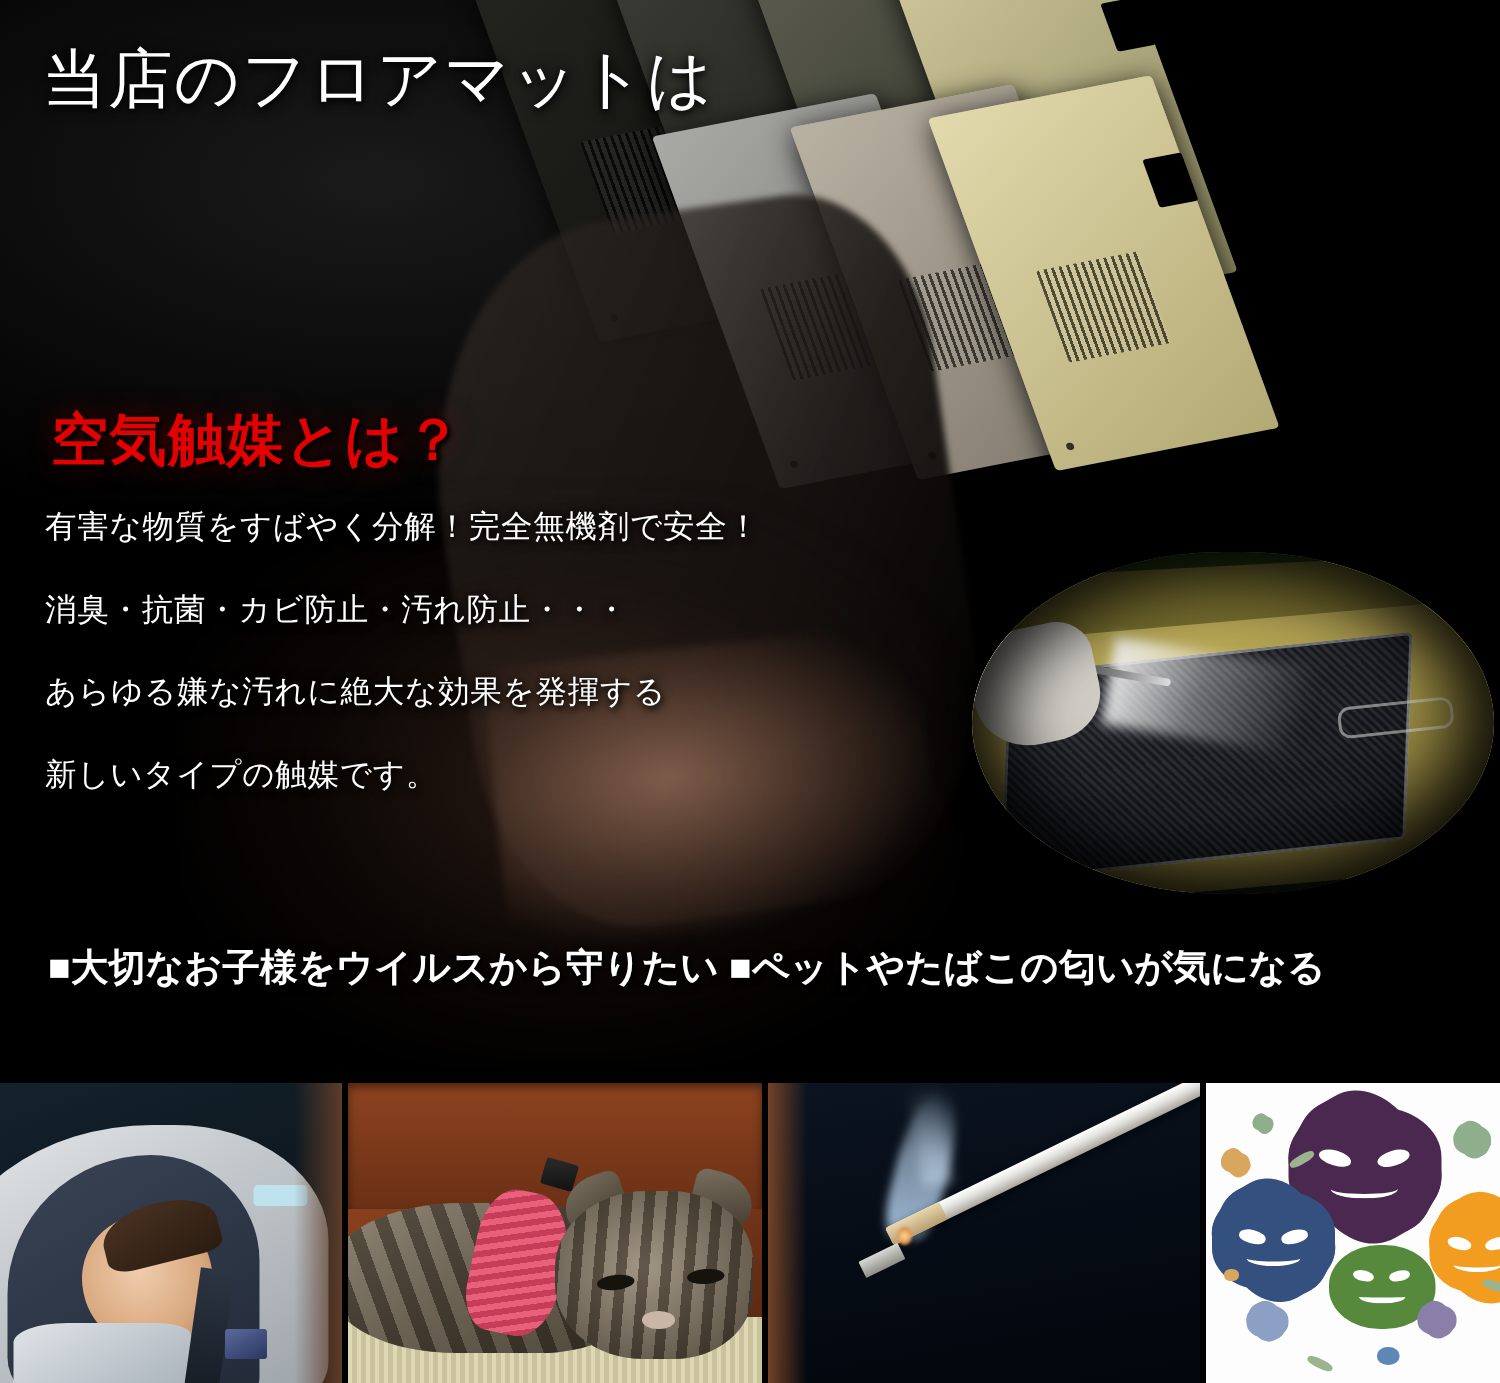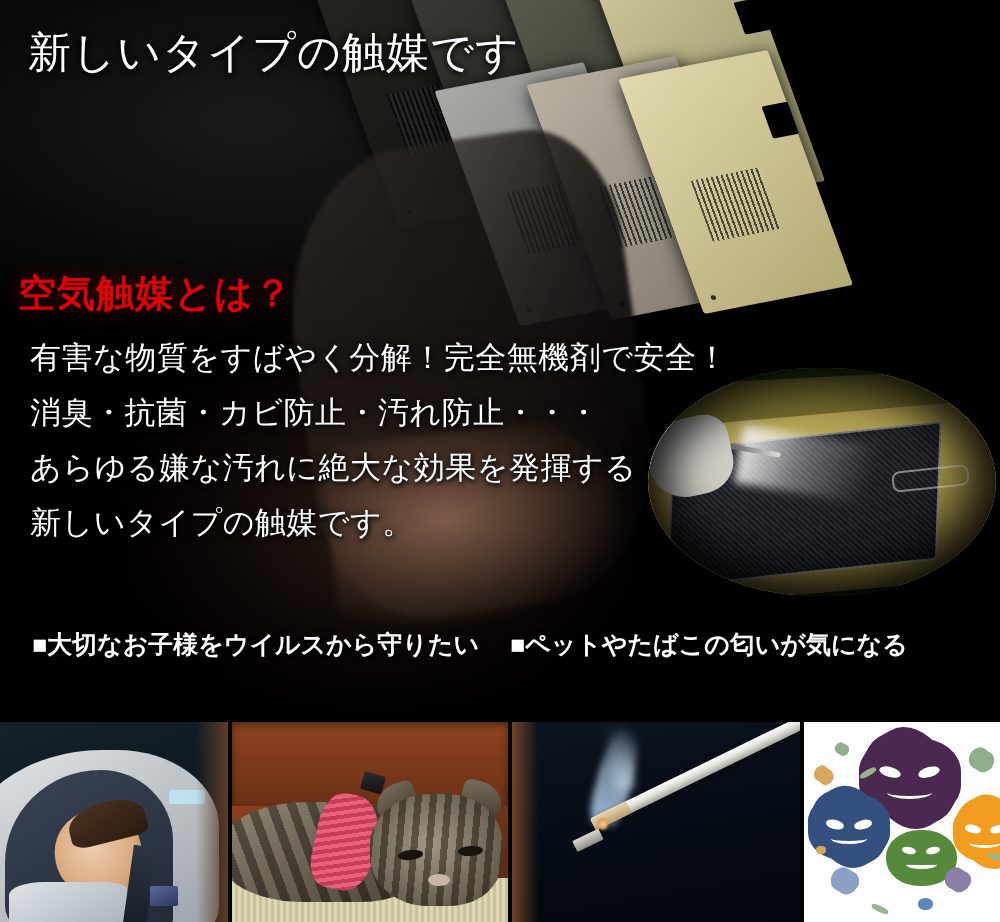--- a/index.html
+++ b/index.html
@@ -114,39 +114,39 @@
   }
   .h-line1 { left:28px; top:24px; font-size:43px; }
   .h-line2 { left:28px; top:92px; font-size:46px; }
   .h-line2 .big { font-size:58px; font-weight:bold; letter-spacing:0px; }
 
   .red-head {
     position:absolute; color:#e20000; font-weight:bold; white-space:nowrap;
     text-shadow:0 0 6px rgba(0,0,0,.95), 2px 2px 3px rgba(0,0,0,.95), 0 0 18px rgba(180,0,0,.5);
     letter-spacing:1px;
   }
-  .red1 { left:18px; top:268px; font-size:38px; }
+  .red1 { left:34px; top:268px; font-size:38px; }
   .red2 { left:30px; top:570px; font-size:38px; }
 
   .body-line {
-    position:absolute; color:#fff; white-space:nowrap; font-size:31px;
+    position:absolute; color:#fff; white-space:nowrap; font-size:21px;
     text-shadow:0 0 8px rgba(0,0,0,.98), 1px 2px 4px rgba(0,0,0,.95);
     letter-spacing:.5px;
   }
   .bl1 { left:30px; top:337px; }
   .bl2 { left:30px; top:392px; }
   .bl3 { left:30px; top:447px; }
   .bl4 { left:30px; top:502px; }
 
   .bullet {
     position:absolute; color:#fff; white-space:nowrap; font-size:25px; font-weight:bold;
     text-shadow:0 0 7px rgba(0,0,0,.98), 1px 2px 3px rgba(0,0,0,.95);
   }
   .bu1 { left:32px;  top:628px; }
-  .bu2 { left:510px; top:628px;text-align:right; }
+  .bu2 { left:486px; top:628px;text-align:right; }
   .bu3 { left:32px;  top:670px; }
 
   
   .strip { position:absolute; left:0; top:722px; width:1000px; height:200px; background:#000; }
   .panel { position:absolute; top:0; height:200px; overflow:hidden; }
 
   .p-baby { left:0px;   width:228px; }
   .p-cat  { left:232px; width:276px; }
   .p-cig  { left:512px; width:288px; }
   .p-germ { left:804px; width:196px; }
@@ -317,21 +317,21 @@
       <div class="si-boardback"></div>
       <div class="si-board"></div>
       <div class="si-mat"></div>
       <div class="si-slot"></div>
       <div class="si-spray"></div>
       <div class="si-nozzle"></div>
       <div class="si-glove"></div>
       <div class="si-vig"></div>
     </div>
 
-    <div class="h-line1">新しいタイプの触媒です</div>
+    <div class="h-line1">当店のフロアマットは</div>
 
     <div class="red-head red1">空気触媒とは？</div>
     <div class="body-line bl1">有害な物質をすばやく分解！完全無機剤で安全！</div>
     <div class="body-line bl2">消臭・抗菌・カビ防止・汚れ防止・・・</div>
     <div class="body-line bl4">新しいタイプの触媒です。</div>
     <div class="body-line bl3">あらゆる嫌な汚れに絶大な効果を発揮する</div>
 
     <div class="bullet bu1">■大切なお子様をウイルスから守りたい</div>
     <div class="bullet bu2">■ペットやたばこの匂いが気になる</div>
   </div>

